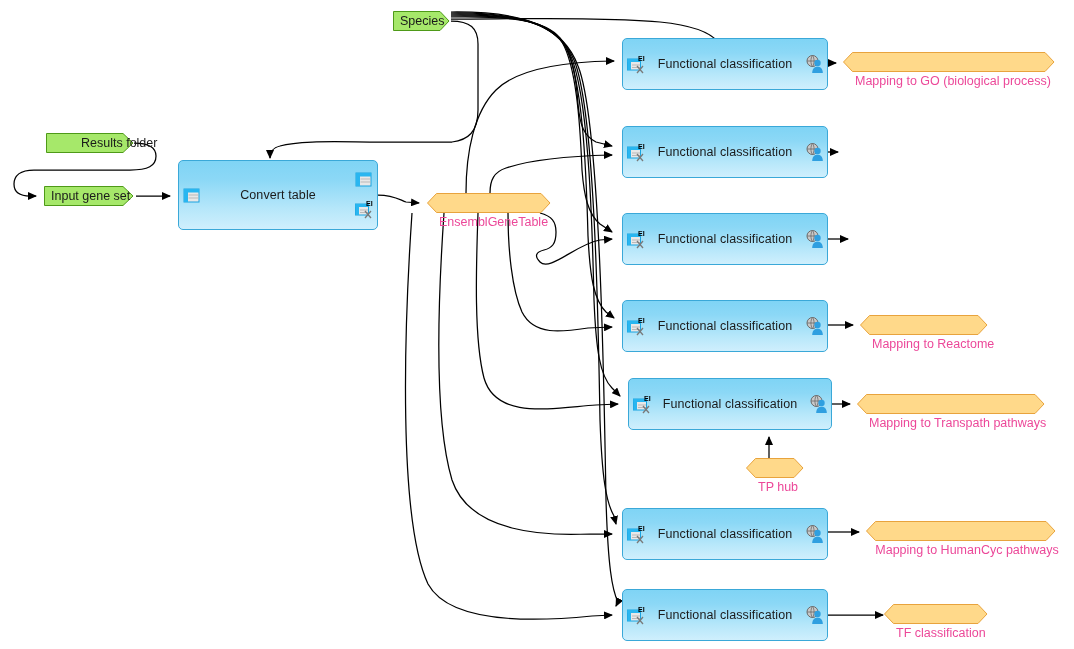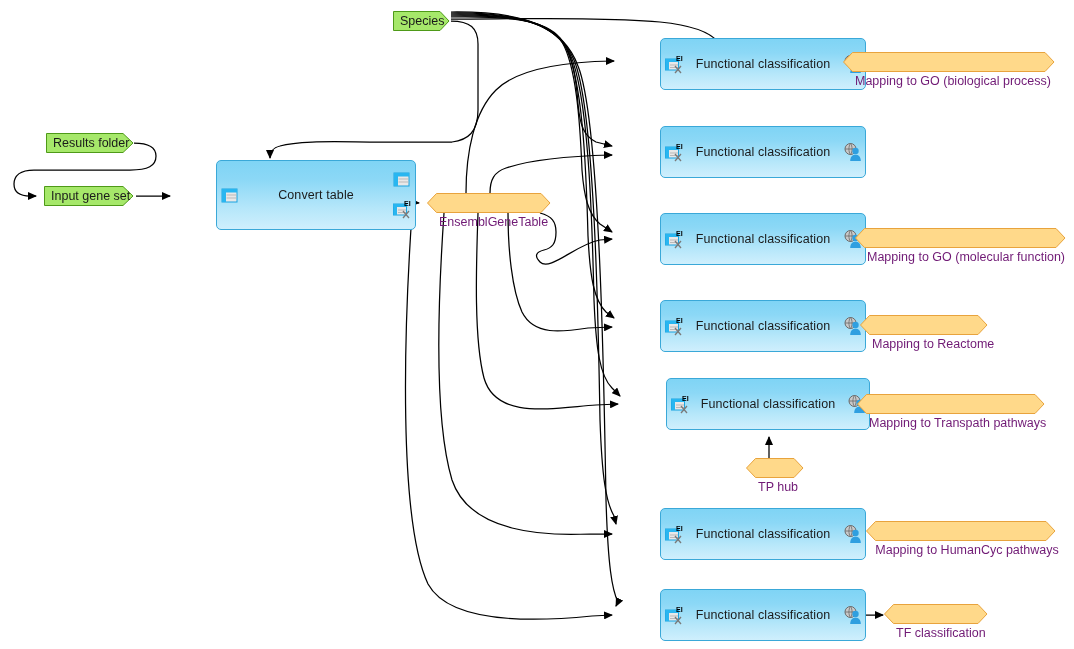--- a/index.html
+++ b/index.html
@@ -37,21 +37,20 @@
   
   .proc-node {
     position: absolute;
     box-sizing: border-box;
     border: 1px solid #3aa8d8;
     border-radius: 5px;
     background: linear-gradient(to bottom, #7fd4f5 0%, #8cd8f6 28%, #b6e7fa 70%, #cfeffd 100%);
     display: flex;
     align-items: center;
     justify-content: center;
-    margin-left: 38px;
   }
   .proc-label {
     font-size: 12.5px;
     color: #1b1b1b;
     letter-spacing: 0.1px;
     white-space: nowrap;
     text-align: center;
   }
   .port {
     position: absolute;
@@ -90,21 +89,21 @@
     box-sizing: border-box;
     height: 20px;
     display: flex;
     align-items: center;
   }
   .hexnode svg { position: absolute; left: 0; top: 0; }
   .hexnode .h-label {
     position: relative;
     z-index: 2;
     font-size: 12.5px;
-    color: #701a75;
+    color: #ec4899;
     white-space: nowrap;
     line-height: 20px;
     padding-left: 12px;
     margin-top: 37px;
   }
 </style>
 </head>
 <body>
 
 <div id="canvas">
@@ -170,21 +169,21 @@
       <path d="M828,239 L848,239"></path>
       <path d="M828,325 L853,325"></path>
       <path d="M832,404 L850,404"></path>
       <path d="M828,532 L859,532"></path>
       <path d="M828,615 L883,615"></path>
     </g>
   </svg>
 
   <div id="node-layer">
 
-    <div class="pennant green" style="left:46px; top:133px; width:88px;">
+    <div class="pennant green" style="left:46px; top:133px; width:88px;padding-left:28px;">
       <svg width="88" height="20" viewBox="0 0 88 20">
         <path d="M0.5,0.5 L77,0.5 L87,10 L77,19.5 L0.5,19.5 Z" fill="#a6e86a" stroke="#4e9a18" stroke-width="1"></path>
       </svg>
       <span class="p-label">Results folder</span>
     </div>
 
     <div class="pennant green" style="left:44px; top:186px; width:90px;">
       <svg width="90" height="20" viewBox="0 0 90 20">
         <path d="M0.5,0.5 L79,0.5 L89,10 L79,19.5 L0.5,19.5 Z" fill="#a6e86a" stroke="#4e9a18" stroke-width="1"></path>
       </svg>
@@ -407,26 +406,20 @@
     </div>
 
     <div class="hexnode" style="left:843px; top:52px; width:212px;">
       <svg width="212" height="20" viewBox="0 0 212 20">
         <path d="M9.5,0.5 L202,0.5 L211,10 L202,19.5 L9.5,19.5 L0.5,10 Z" fill="#ffd98a" stroke="#e8a33d" stroke-width="1"></path>
       </svg>
       <span class="h-label">Mapping to GO (biological process)</span>
     </div>
 
 
-    <div class="hexnode" style="left:855px; top:228px; width:211px;">
-      <svg width="211" height="20" viewBox="0 0 211 20">
-        <path d="M9.5,0.5 L201,0.5 L210,10 L201,19.5 L9.5,19.5 L0.5,10 Z" fill="#ffd98a" stroke="#e8a33d" stroke-width="1"></path>
-      </svg>
-      <span class="h-label">Mapping to GO (molecular function)</span>
-    </div>
 
     <div class="hexnode" style="left:860px; top:315px; width:128px;">
       <svg width="128" height="20" viewBox="0 0 128 20">
         <path d="M9.5,0.5 L118,0.5 L127,10 L118,19.5 L9.5,19.5 L0.5,10 Z" fill="#ffd98a" stroke="#e8a33d" stroke-width="1"></path>
       </svg>
       <span class="h-label">Mapping to Reactome</span>
     </div>
 
     <div class="hexnode" style="left:857px; top:394px; width:188px;">
       <svg width="188" height="20" viewBox="0 0 188 20">

